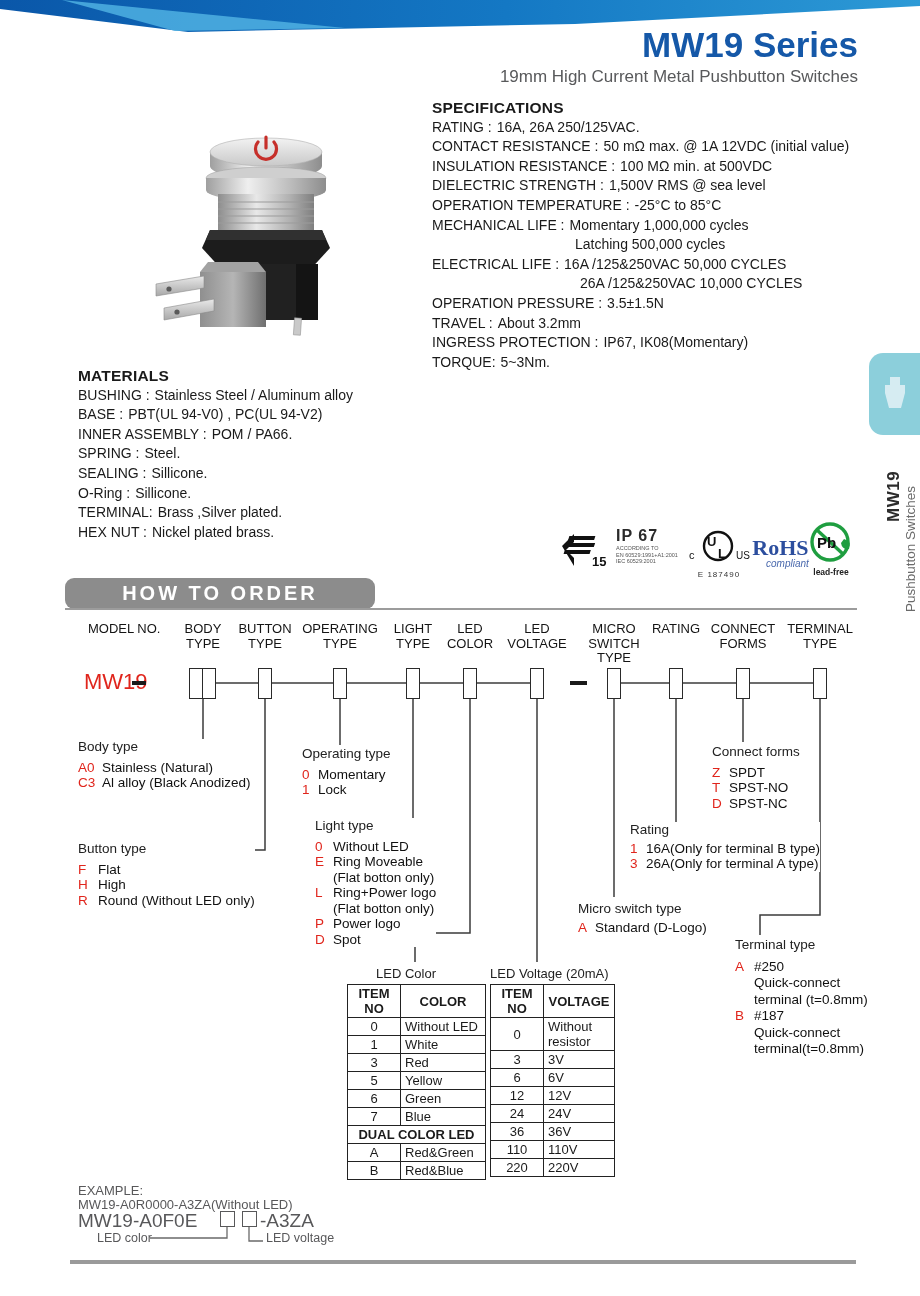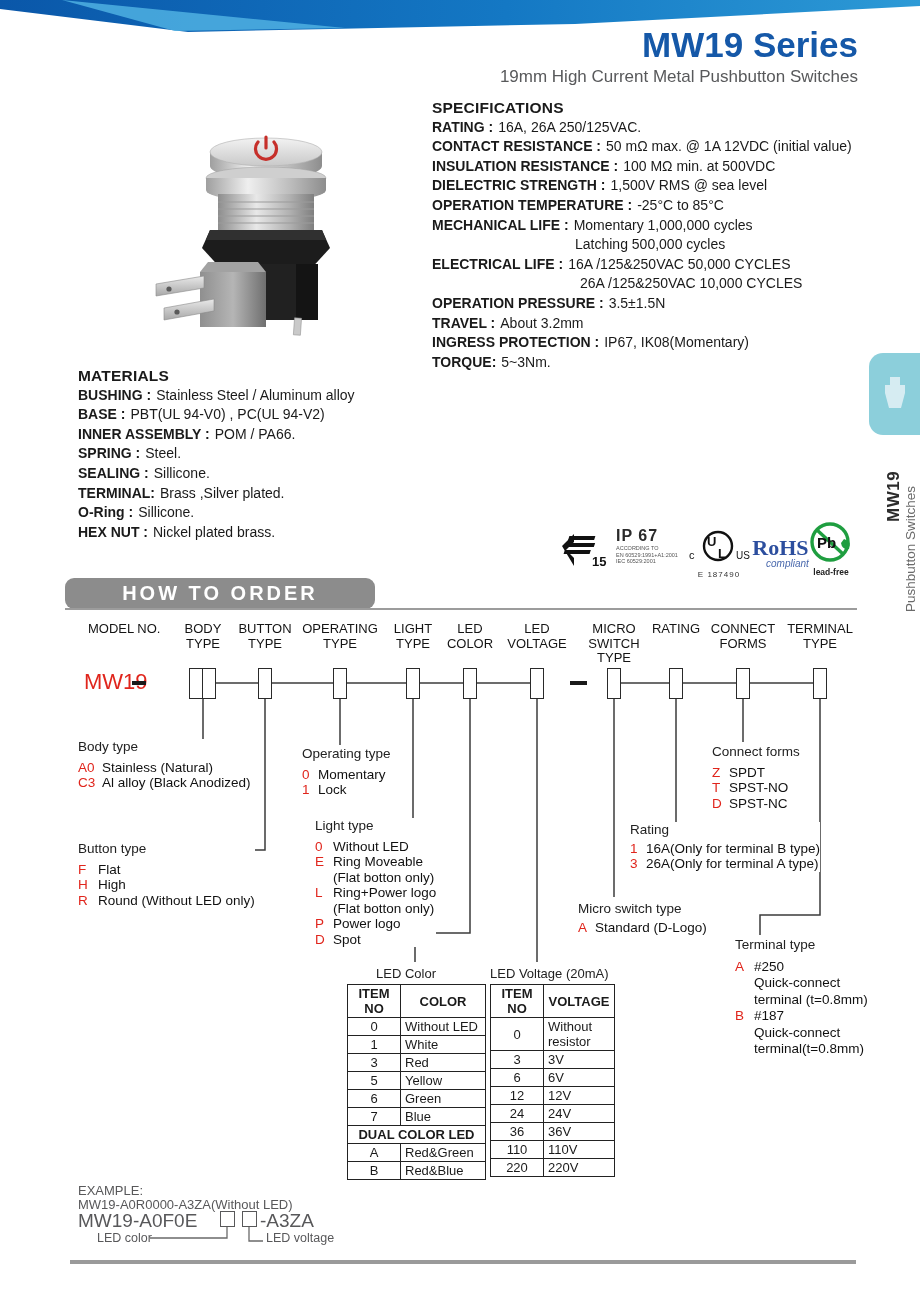--- a/index.html
+++ b/index.html
@@ -10,21 +10,21 @@
   
   .title-block{position:absolute;top:27px;right:62px;text-align:right;}
   .title{font-size:35px;font-weight:bold;color:#1558a8;line-height:1.05;}
   .subtitle{font-size:17px;color:#58595b;margin-top:3px;}
 
   
   .specs{position:absolute;left:432px;top:98px;width:475px;font-size:14px;line-height:19.6px;}
   .materials{position:absolute;left:78px;top:366px;width:390px;font-size:14px;line-height:19.6px;}
   .sec-h{font-size:15.5px;font-weight:bold;letter-spacing:.2px;}
   .line{white-space:nowrap;}
-  .line b{font-weight:bold;margin-right:5px;}
+  .line b{font-weight:normal;margin-right:5px;}
   .ind-a{padding-left:143px;}
   .ind-b{padding-left:148px;}
 
   
   .ip-block{position:absolute;left:616px;top:527px;}
   .ip-title{font-size:16px;color:#2a2a2a;font-weight:bold;letter-spacing:1px;}
   .ip-line{font-size:5.5px;line-height:6.5px;color:#555;}
   .ul-block{position:absolute;left:686px;top:529px;width:66px;text-align:center;}
   .ul-file{font-size:8px;color:#333;letter-spacing:1px;margin-top:1px;}
   .rohs-block{position:absolute;left:752px;top:537px;text-align:center;}
@@ -177,22 +177,22 @@
     <div class="line"><b>TORQUE:</b><span>5~3Nm.</span></div>
   </div>
 
   <div class="materials">
     <div class="sec-h">MATERIALS</div>
     <div class="line"><b>BUSHING :</b><span>Stainless Steel / Aluminum alloy</span></div>
     <div class="line"><b>BASE :</b><span>PBT(UL 94-V0) ,  PC(UL 94-V2)</span></div>
     <div class="line"><b>INNER ASSEMBLY :</b><span>POM / PA66.</span></div>
     <div class="line"><b>SPRING :</b><span>Steel.</span></div>
     <div class="line"><b>SEALING :</b><span>Sillicone.</span></div>
+    <div class="line"><b>O-Ring :</b><span>Sillicone.</span></div>
     <div class="line"><b>TERMINAL:</b><span>Brass ,Silver plated.</span></div>
-    <div class="line"><b>O-Ring :</b><span>Sillicone.</span></div>
     <div class="line"><b>HEX NUT :</b><span>Nickel plated brass.</span></div>
   </div>
 
   <svg class="abs" style="left:556px;top:528px;" width="56" height="46" viewBox="0 0 56 46">
     <g transform="skewX(-18)" fill="#111">
       <rect x="16" y="8" width="26" height="4"></rect>
       <rect x="14" y="15" width="30" height="4"></rect>
       <rect x="16" y="22" width="26" height="4"></rect>
     </g>
     <path d="M6,18 l12,-12 v8 l-8,8 8,8 v8 z" fill="#111"></path>

